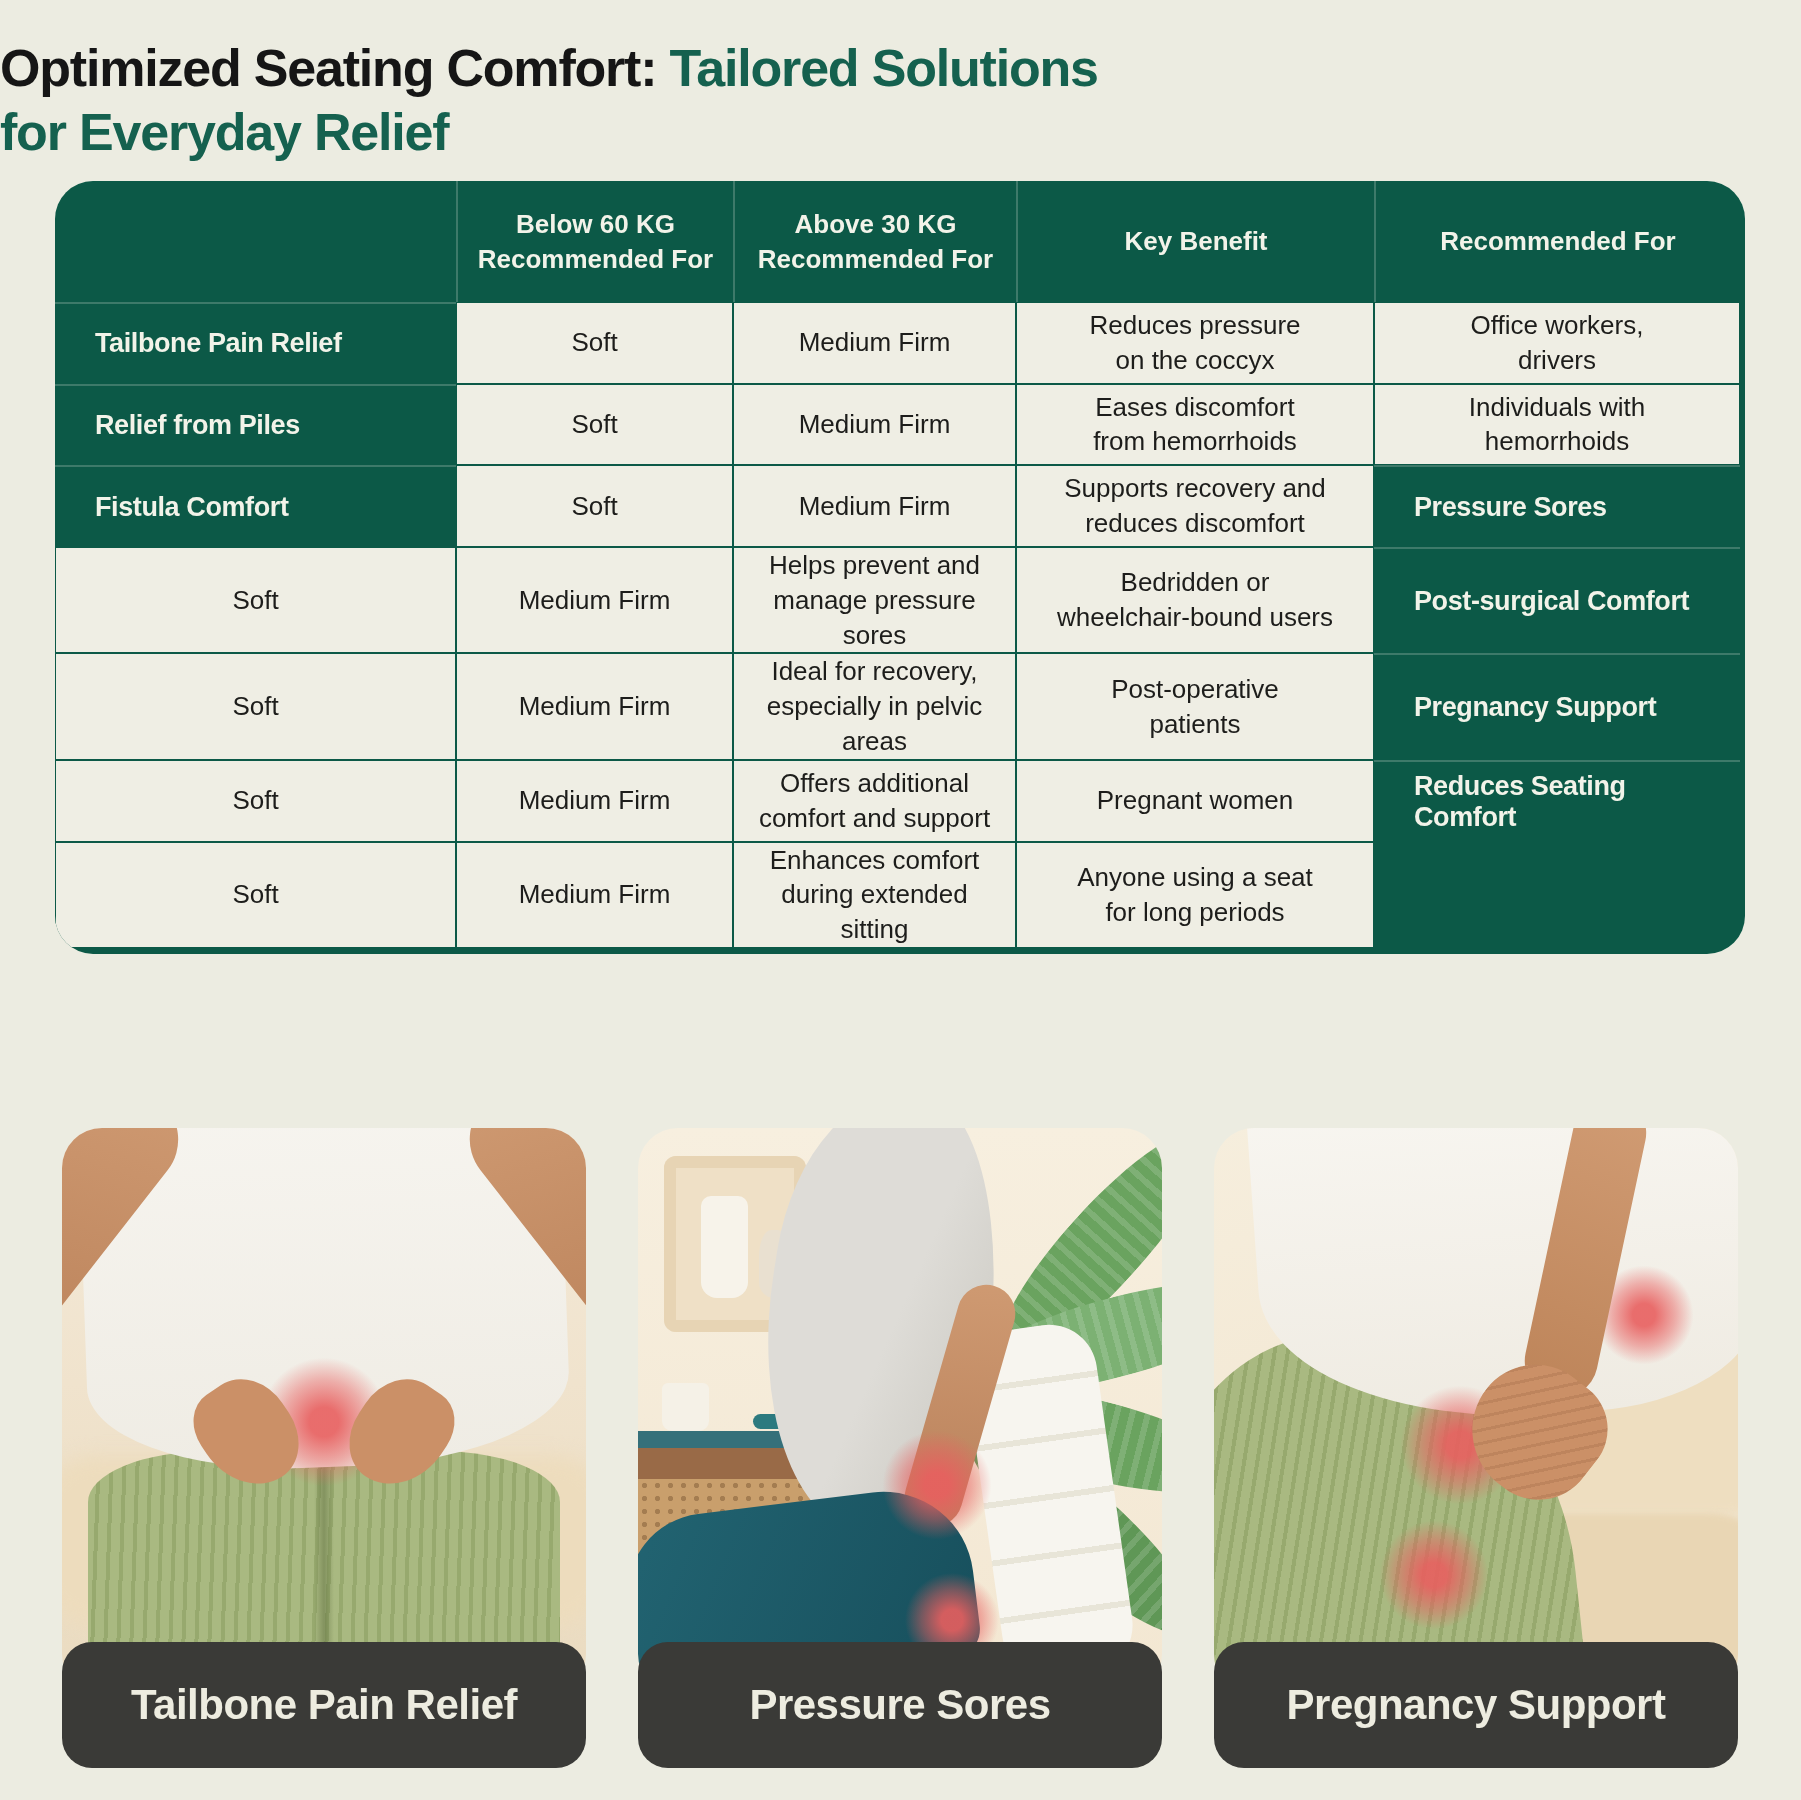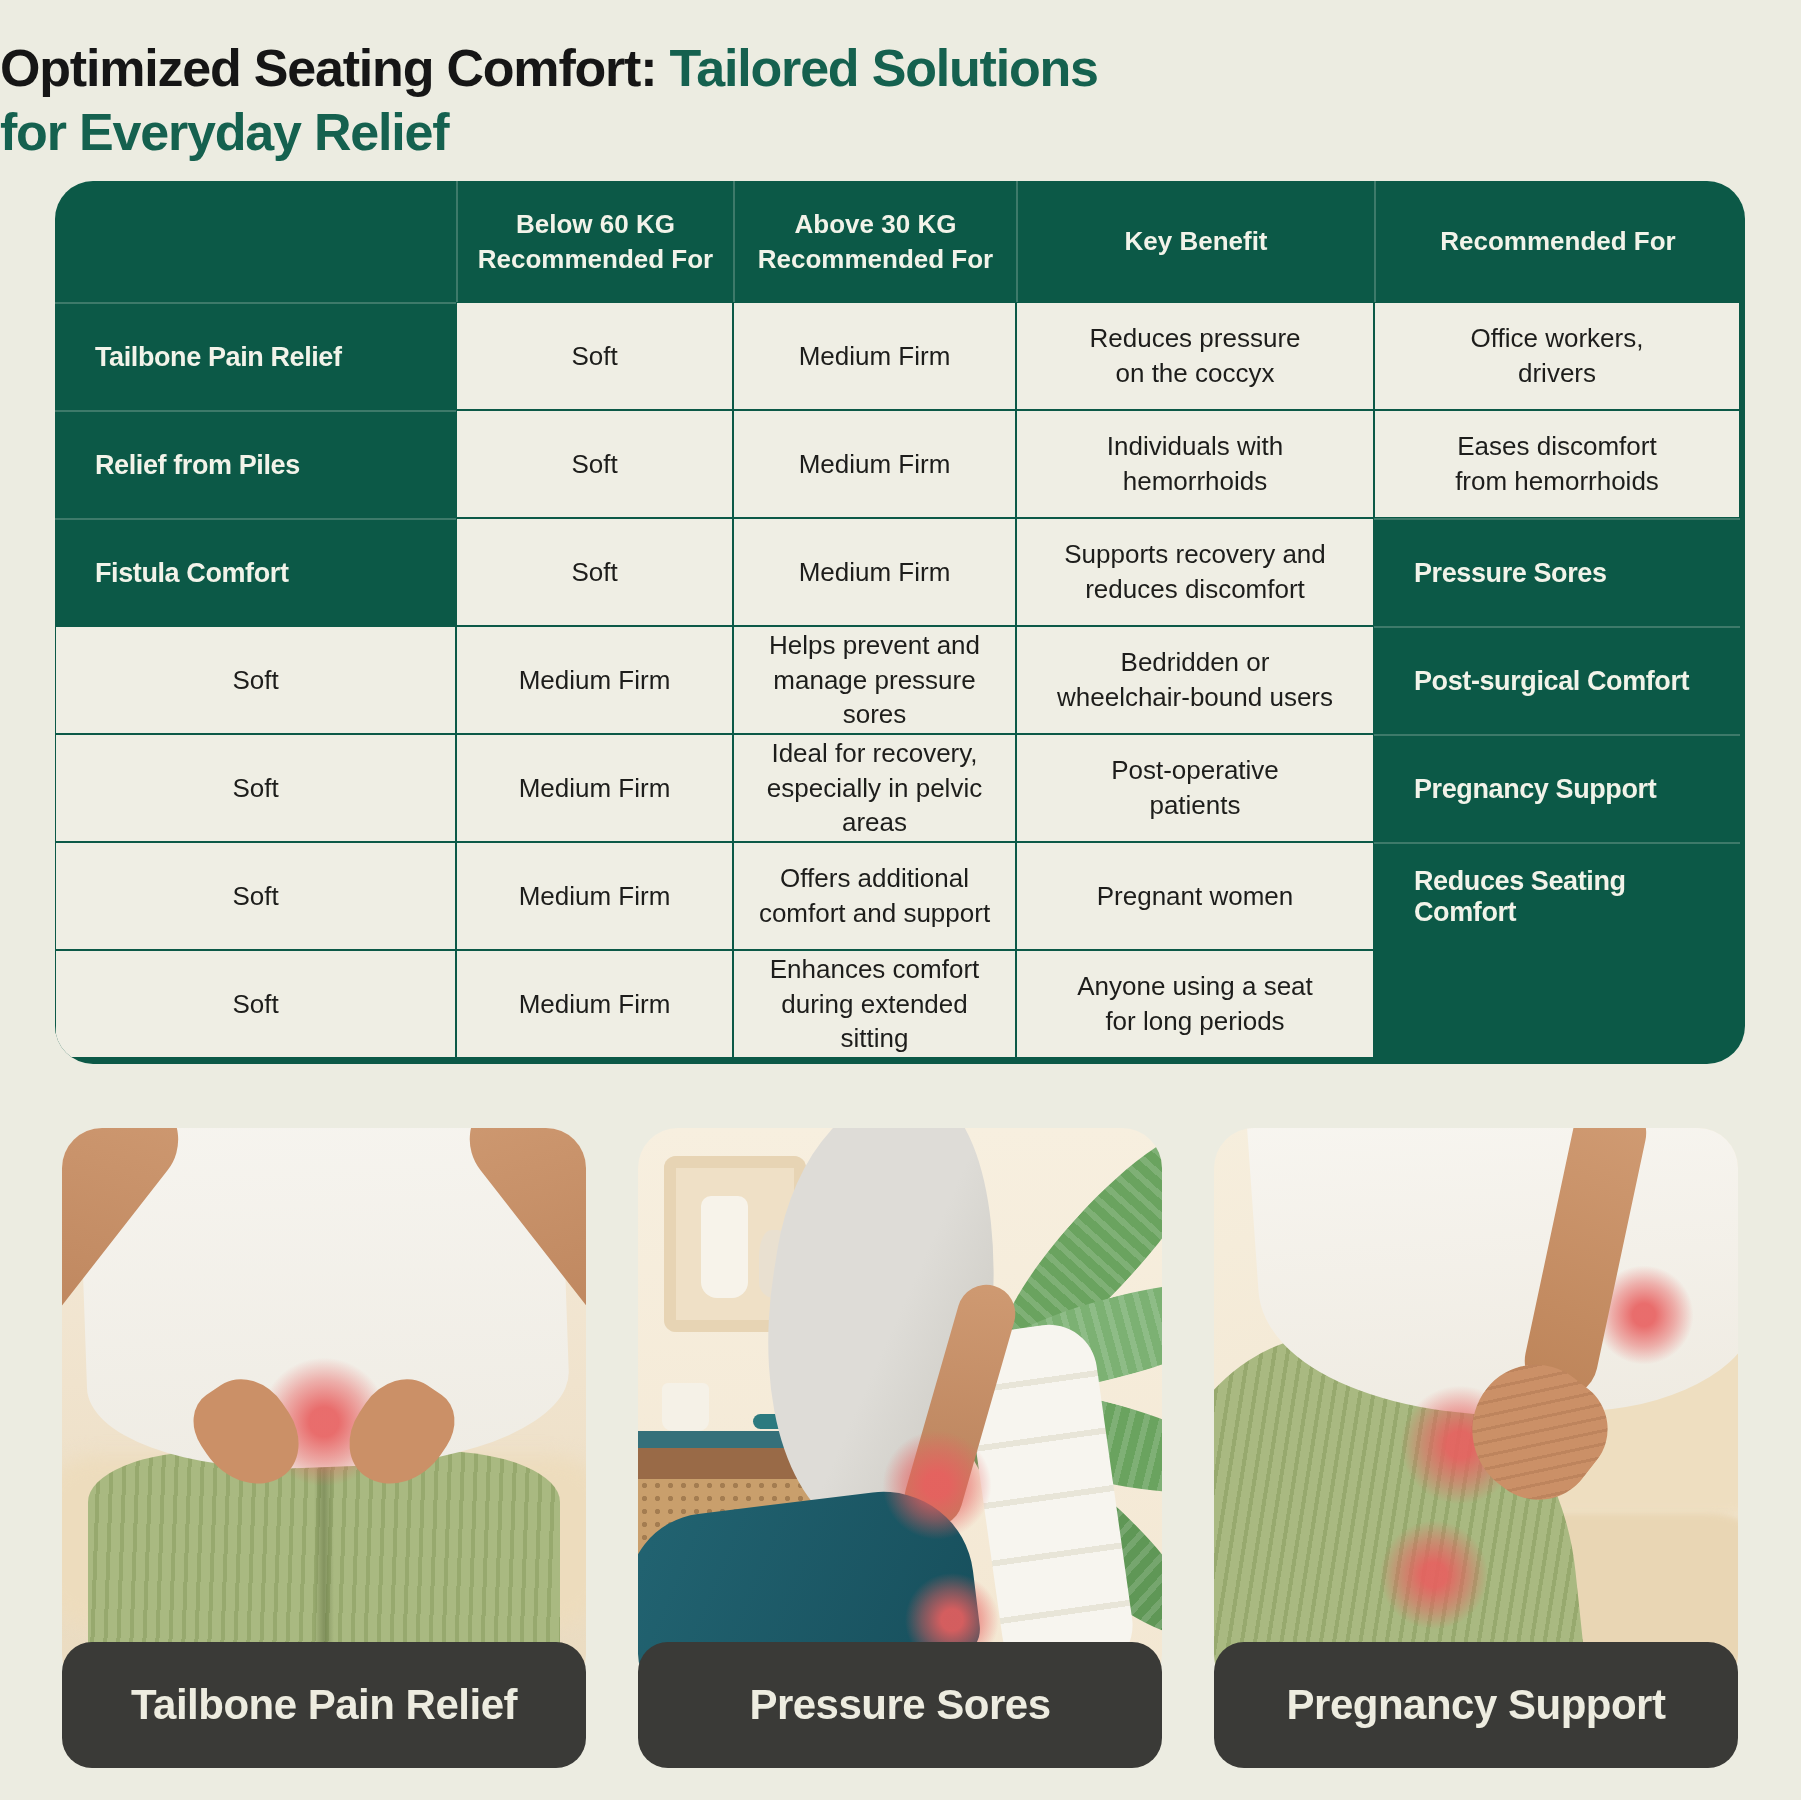--- a/index.html
+++ b/index.html
@@ -15,21 +15,21 @@
   html,body{margin:0;padding:0;}
   body{width:1801px;height:1800px;background:#ecece1;font-family:"Liberation Sans","DejaVu Sans",sans-serif;overflow:hidden;}
   #stage{position:absolute;inset:0;width:1801px;height:1800px;background:#ecece1;}
 
   
   .title{position:absolute;top:36px;left:0;width:100%;text-align:left;
          font-size:52px;font-weight:800;letter-spacing:-1.2px;line-height:64px;color:#161616;}
   .title .accent{color:#15614f;}
 
   
-  .table-grid{position:absolute;left:55px;top:181px;width:1690px;height:883px;
+  .table-grid{position:absolute;left:55px;top:181px;width:1690px;height:773px;
     background:var(--green);border-radius:38px;overflow:hidden;
     display:grid;grid-template-columns:401px 277px 283px 358px 1fr;
     grid-template-rows:121px repeat(7,1fr);
     padding:0 5px 6px 0;box-sizing:border-box;}
   .hcell{display:flex;align-items:center;justify-content:center;text-align:center;
     color:var(--label);font-weight:700;font-size:26px;line-height:1.32;white-space:pre-line;padding:0 12px;}
   .hcell.sep{border-left:2px solid var(--green-line);}
   .label-cell{display:flex;align-items:center;padding-left:40px;padding-right:10px;
     color:var(--label);font-weight:700;font-size:27px;letter-spacing:-.4px;
     border-top:2px solid var(--green-line);}
@@ -145,24 +145,24 @@
   <div class="label-cell">Tailbone Pain Relief</div>
       <div class="value-cell">Soft</div>
       <div class="value-cell">Medium Firm</div>
       <div class="value-cell">Reduces pressure
 on the coccyx</div>
       <div class="value-cell">Office workers,
 drivers</div>
       <div class="label-cell">Relief from Piles</div>
       <div class="value-cell">Soft</div>
       <div class="value-cell">Medium Firm</div>
+      <div class="value-cell">Eases discomfort
+from hemorrhoids</div>
       <div class="value-cell">Individuals with
 hemorrhoids</div>
-      <div class="value-cell">Eases discomfort
-from hemorrhoids</div>
       <div class="label-cell">Fistula Comfort</div>
       <div class="value-cell">Soft</div>
       <div class="value-cell">Medium Firm</div>
       <div class="value-cell">Supports recovery and
 reduces discomfort</div>
       <div class="label-cell">Pressure Sores</div>
       <div class="value-cell">Soft</div>
       <div class="value-cell">Medium Firm</div>
       <div class="value-cell">Helps prevent and
 manage pressure sores</div>

